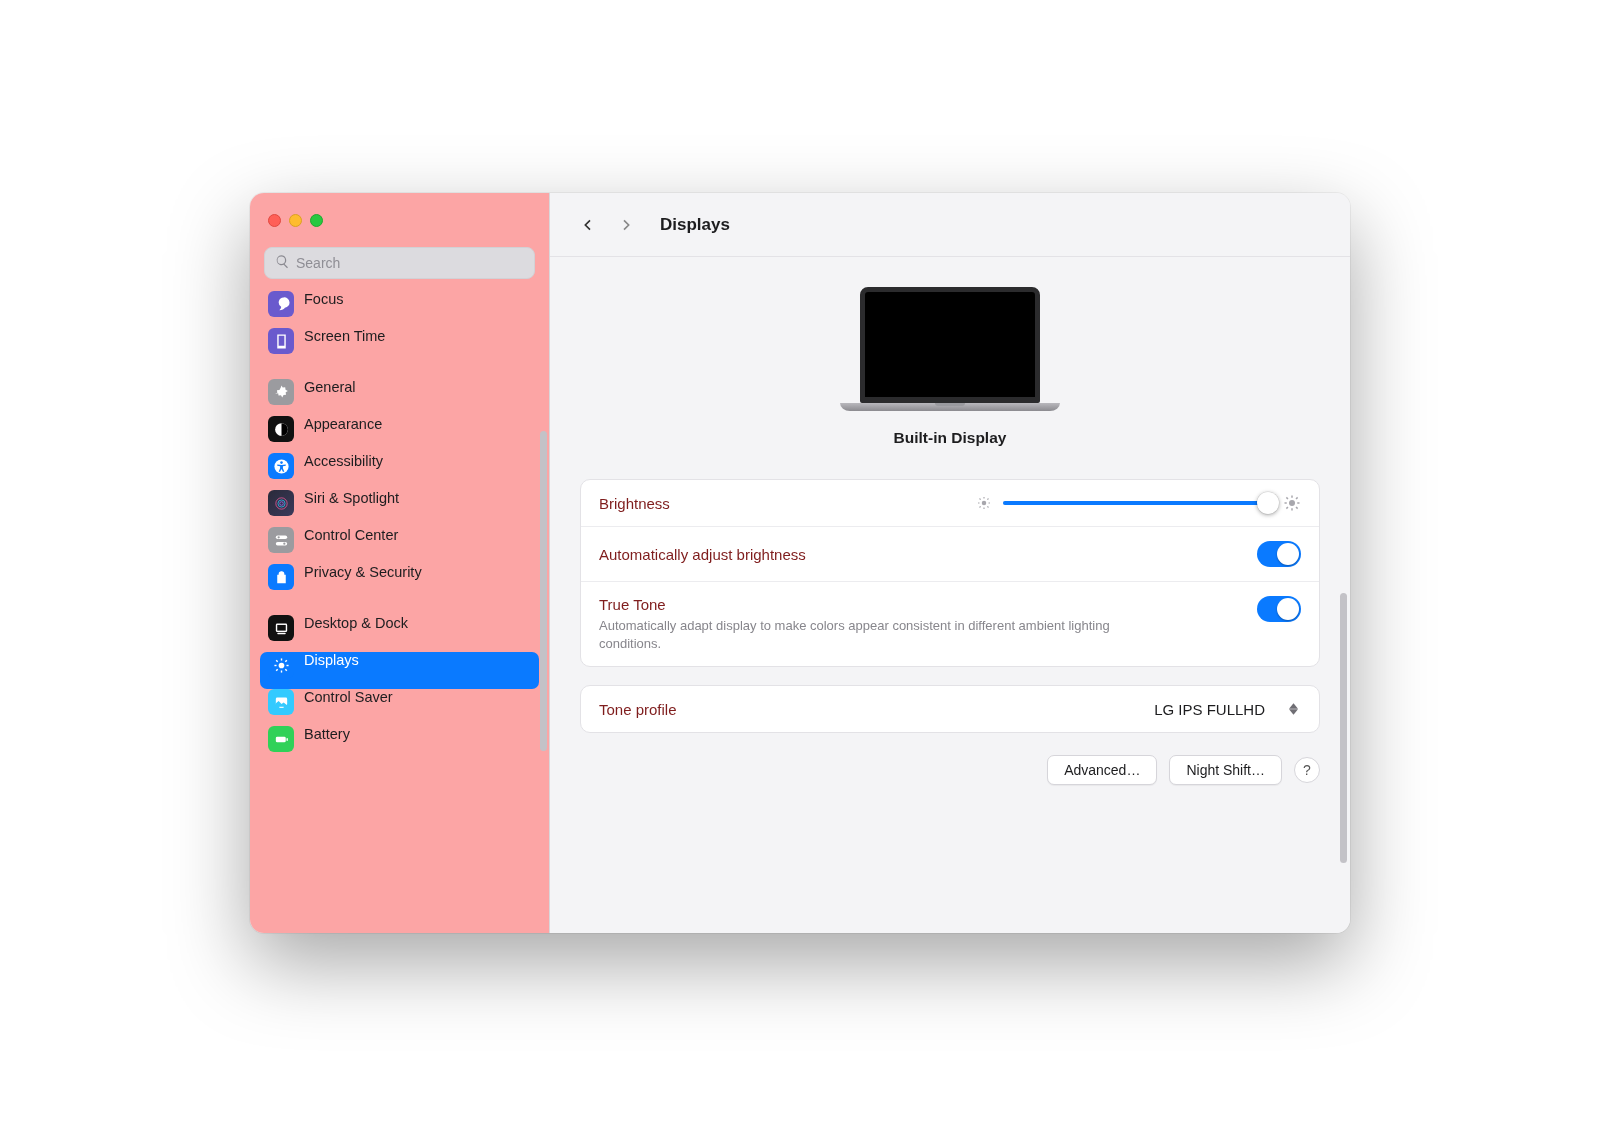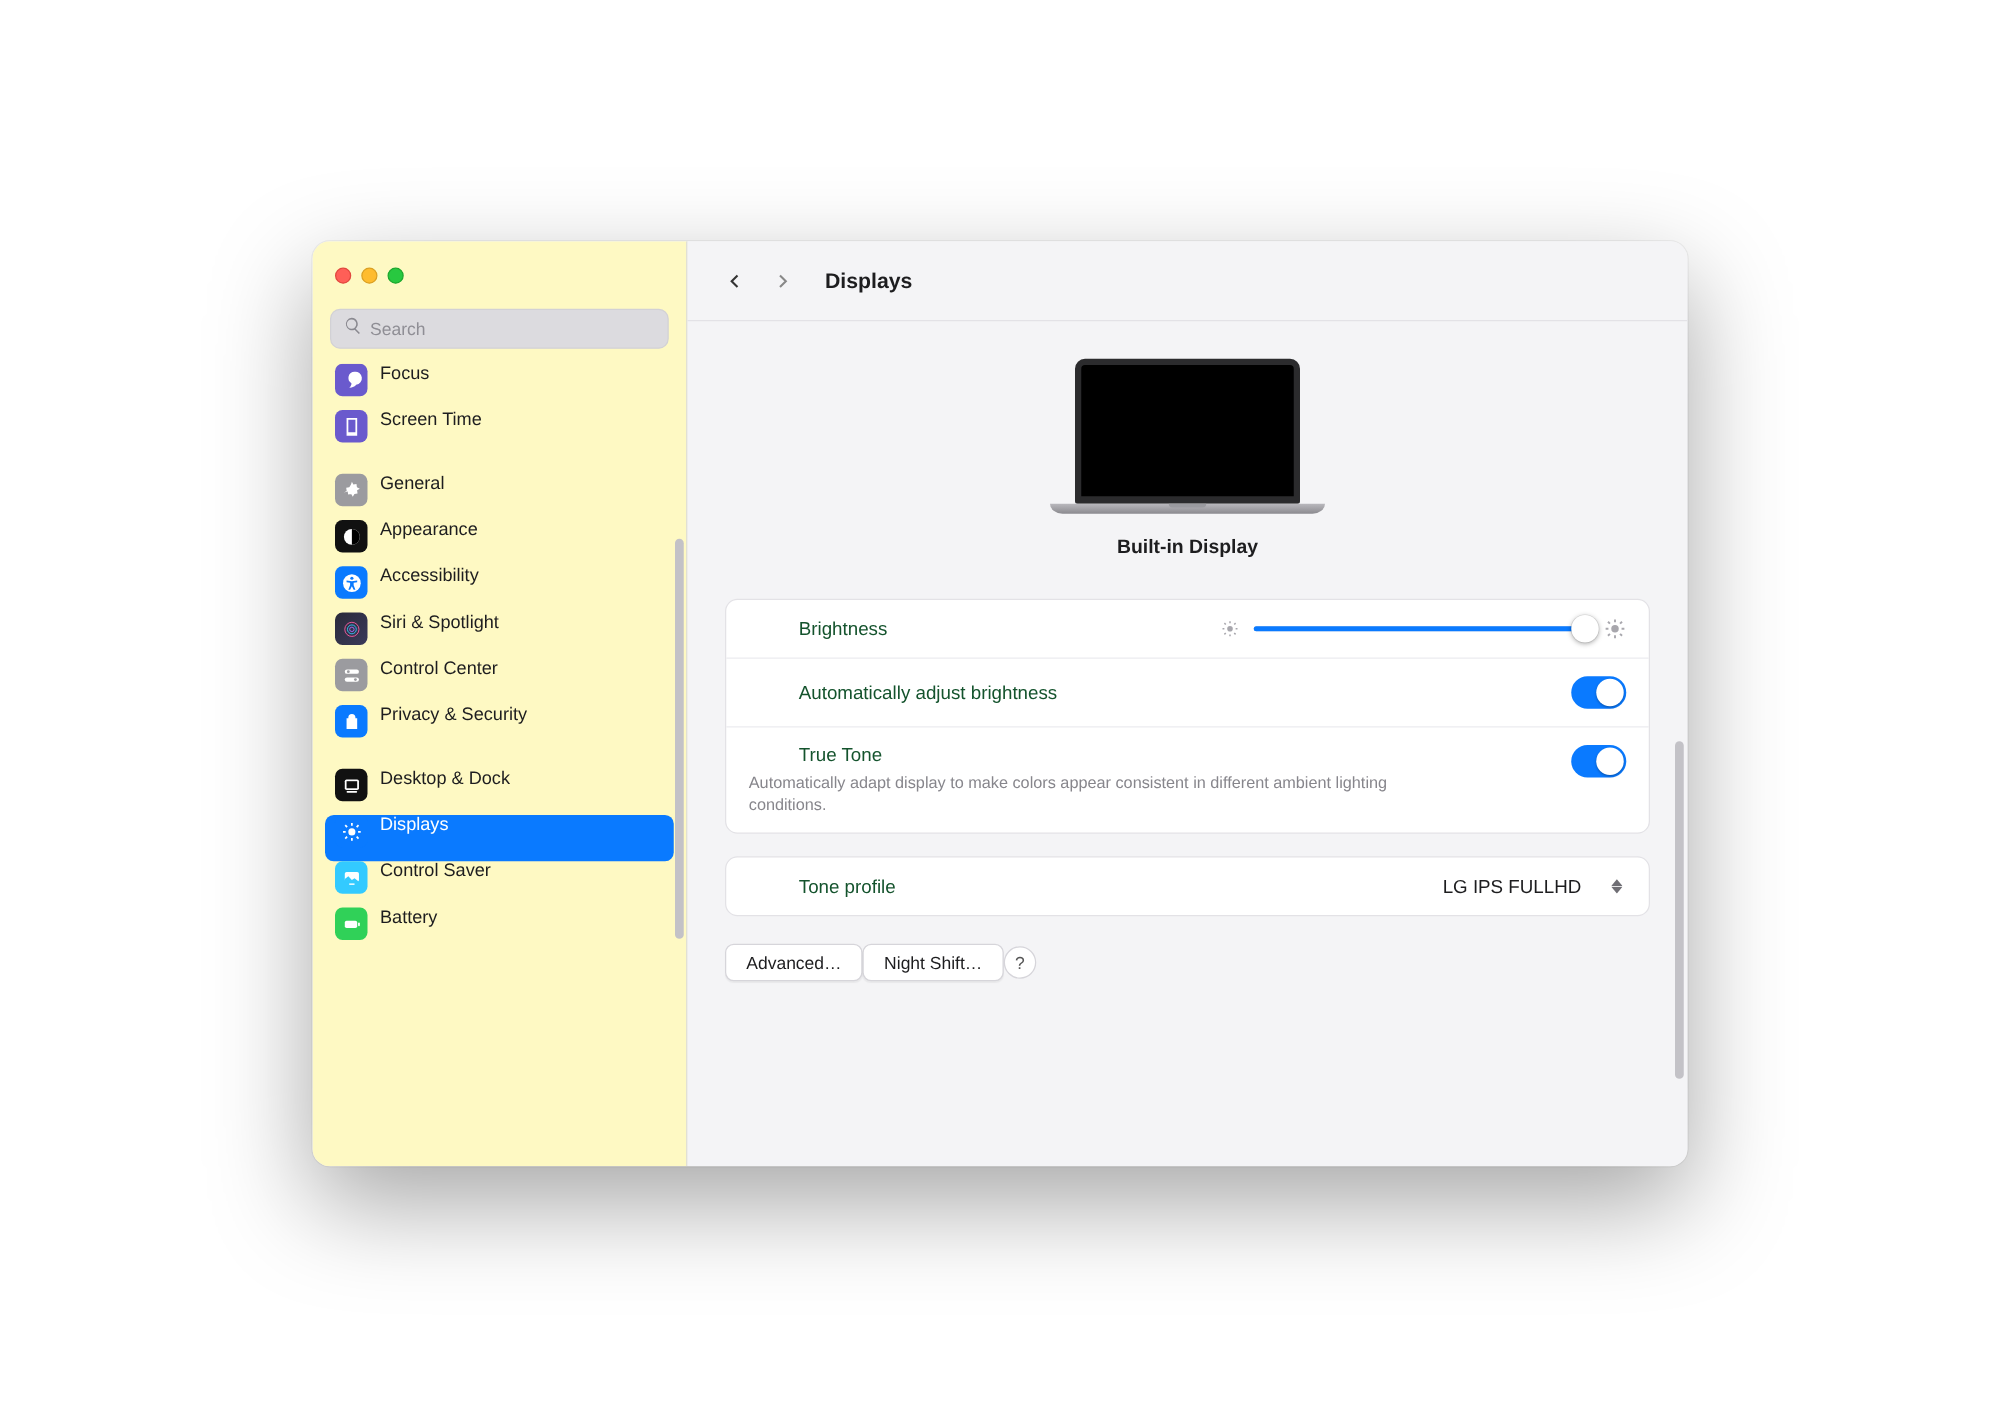--- a/index.html
+++ b/index.html
@@ -14,21 +14,21 @@
     background: #f5f5f7;
     border-radius: 14px;
     box-shadow: 0 30px 80px rgba(0,0,0,0.35), 0 0 0 1px rgba(0,0,0,0.05);
     display: flex;
     overflow: hidden;
     position: relative;
   }
   
   .sidebar {
     width: 300px;
-    background: #fef9c3;
+    background: #fca5a5;
     border-right: 1px solid #d8d7da;
     display: flex; flex-direction: column;
     position: relative;
   }
   .titlebar { height: 54px; display: flex; align-items: center; padding: 0 18px; gap: 8px; }
   .tl-dot { width: 13px; height: 13px; border-radius: 50%; }
   .tl-red { background: #ff5f57; border: 0.5px solid #e1483f; }
   .tl-yellow { background: #febc2e; border: 0.5px solid #dba023; }
   .tl-green { background: #28c840; border: 0.5px solid #1ea82f; }
   .search-wrap { padding: 0 14px 12px; }
@@ -117,21 +117,21 @@
     background: #fff; border: 1px solid #e3e2e6; border-radius: 10px;
     margin-top: 10px;
     
   }
   .row {
     display: flex; align-items: center;
     padding: 14px 18px;
     border-top: 1px solid #ececef;
   }
   .row:first-child { border-top: none; }
-  .row-label { font-size: 15px; color: #14532d; margin-left: 40px; }
+  .row-label { font-size: 15px; color: #7f1d1d; }
   .row-sub { font-size: 13px; color: #87868c; margin-top: 4px; max-width: 560px; line-height: 1.35; }
   .row-left { flex: 1; display: flex; flex-direction: column; }
   .row-right { display: flex; align-items: center; gap: 10px; }
   
   .slider-wrap { display: flex; align-items: center; gap: 10px; }
   .sun-icon { width: 18px; height: 18px; }
   .sun-icon svg { width: 100%; height: 100%; fill: #a8a7ad; }
   .slider {
     width: 270px; height: 4px; background: #d8d7dc; border-radius: 2px; position: relative;
   }
@@ -154,21 +154,21 @@
   
   .popup {
     display: flex; align-items: center; gap: 20px;
     font-size: 15px; color: #1d1d1f;
   }
   .popup-arrows {
     width: 16px; height: 18px; display:flex; flex-direction:column; justify-content:center; align-items:center;
   }
   .popup-arrows svg { width: 9px; height: 6px; fill: #6f6e74; }
   
-  .footer { display: flex; margin-top: 22px; align-items:center; }
+  .footer { display: flex; justify-content: flex-end; gap: 12px; margin-top: 22px; align-items:center; }
   .push-btn {
     height: 30px; padding: 0 16px; background: #fff;
     border: 1px solid #d6d5da; border-radius: 7px;
     font-size: 14px; color: #1d1d1f;
     box-shadow: 0 1px 1px rgba(0,0,0,0.05);
     display: flex; align-items: center;
   }
   .help-btn {
     width: 26px; height: 26px; border-radius: 50%;
     background: #fff; border: 1px solid #d6d5da;

